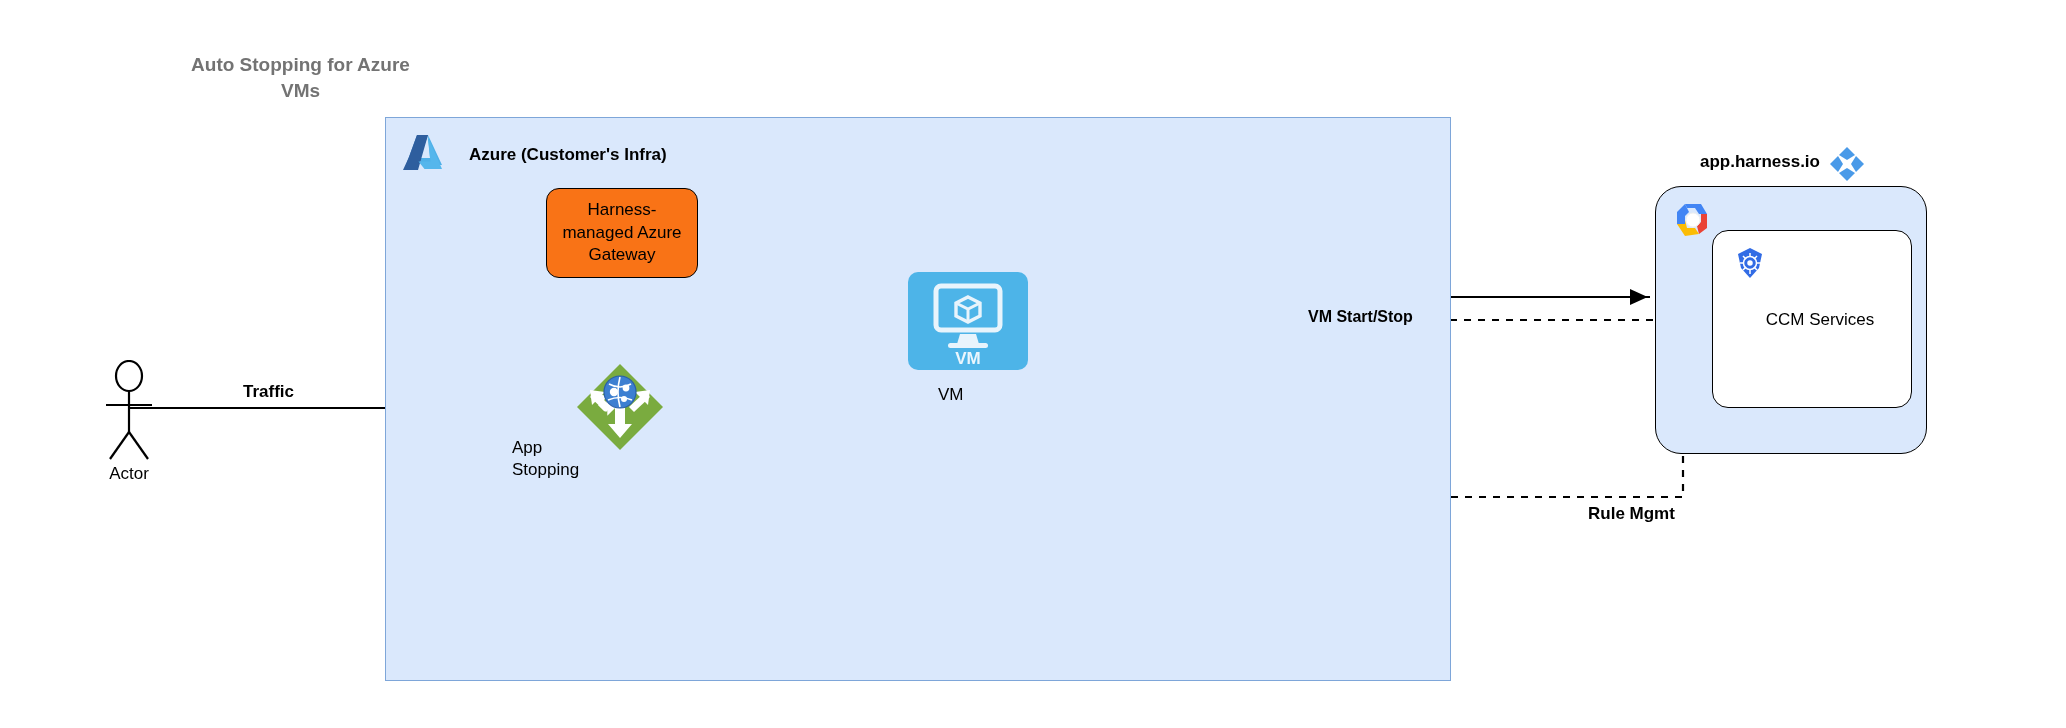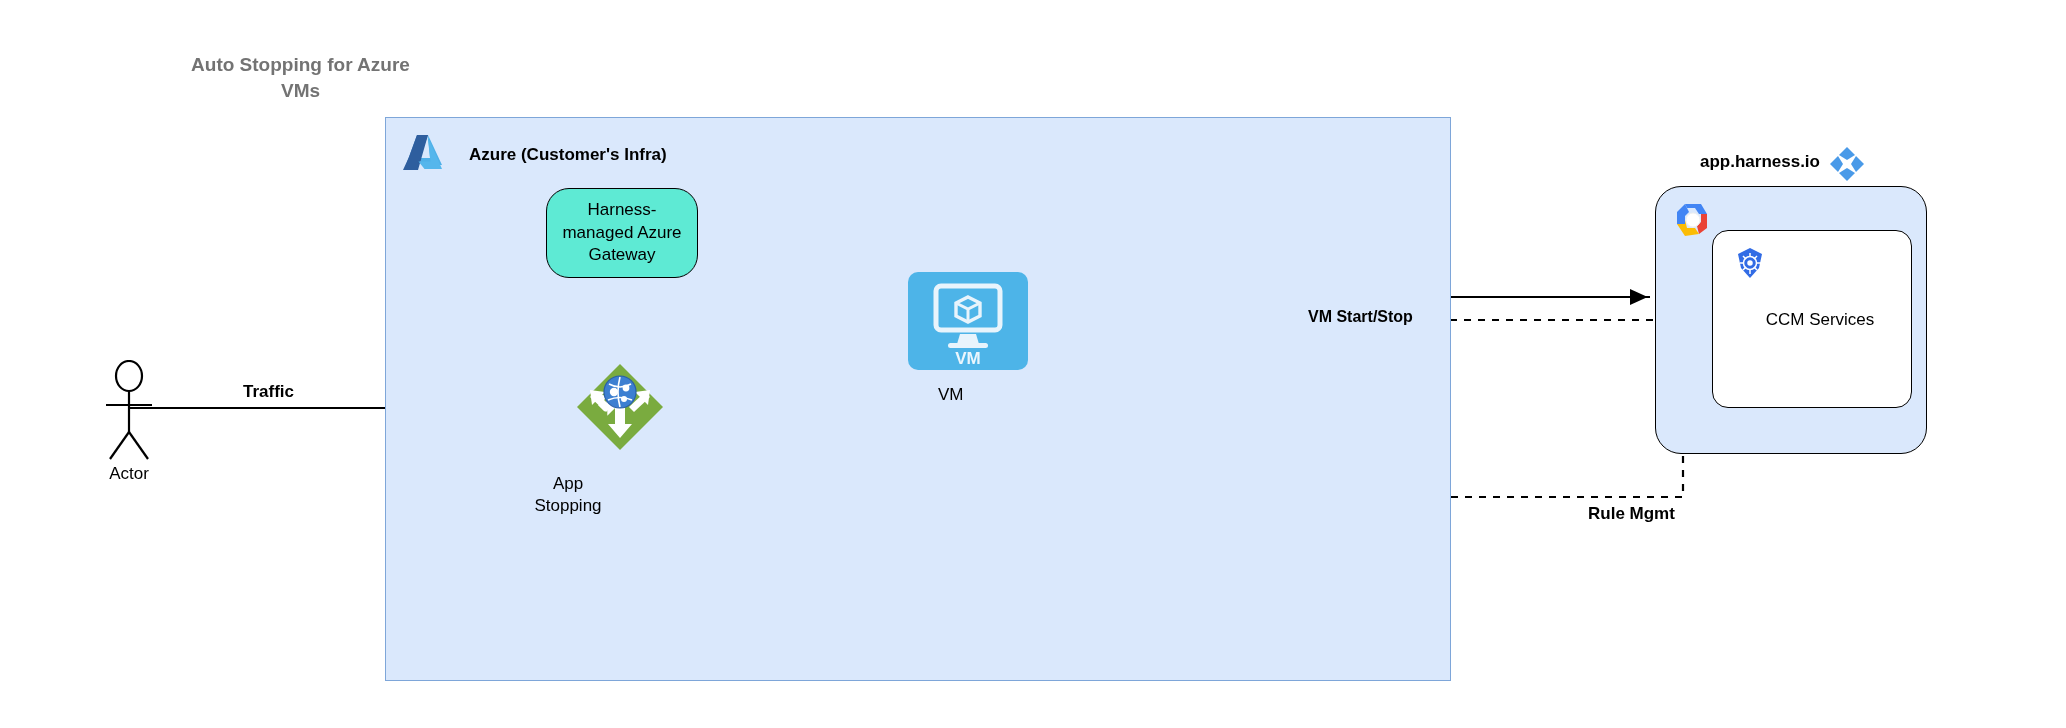--- a/index.html
+++ b/index.html
@@ -58,23 +58,23 @@
     top: 132px;
     width: 44px;
     height: 42px;
   }
   
   #azure-function-box {
     left: 546px;
     top: 188px;
     width: 152px;
     height: 90px;
-    background: #5eead4;
+    background: #f97316;
     border: 1.6px solid #000000;
-    border-radius: 23px;
+    border-radius: 13px;
     display: flex;
     align-items: center;
     justify-content: center;
   }
   #azure-function-label {
     font-size: 17px;
     color: #000000;
     text-align: center;
     line-height: 1.32;
     padding: 0 6px;
@@ -83,25 +83,23 @@
   #app-gateway-icon {
     left: 575px;
     top: 362px;
     width: 90px;
     height: 90px;
   }
   #app-gateway-label {
     left: 512px;
     top: 437px;
     width: 112px;
-    text-align: center;
     font-size: 17px;
     color: #000000;
     line-height: 1.32;
-    margin-top: 36px;
   }
   
   #vm-icon {
     left: 908px;
     top: 272px;
     width: 120px;
     height: 98px;
   }
   #vm-label {
     left: 938px;

